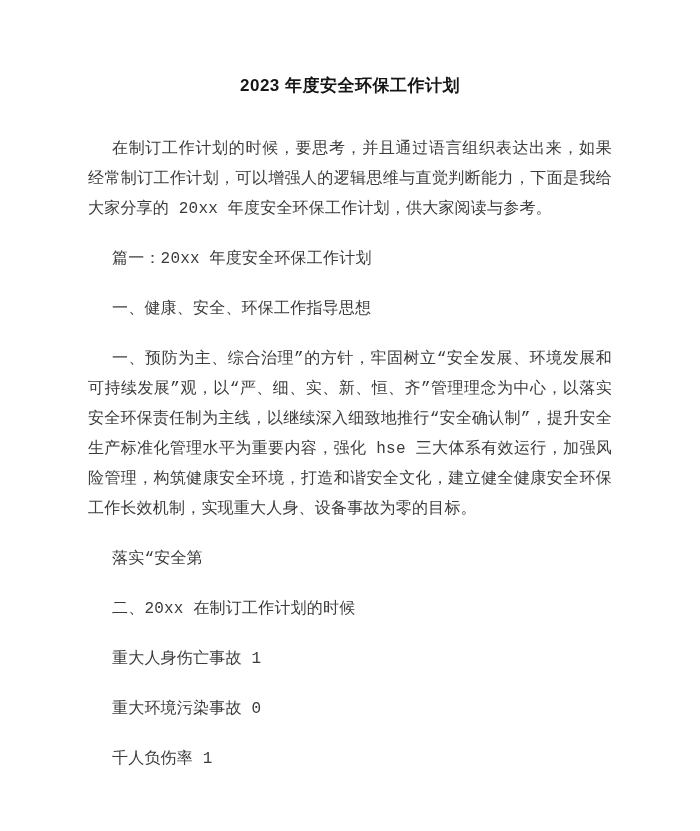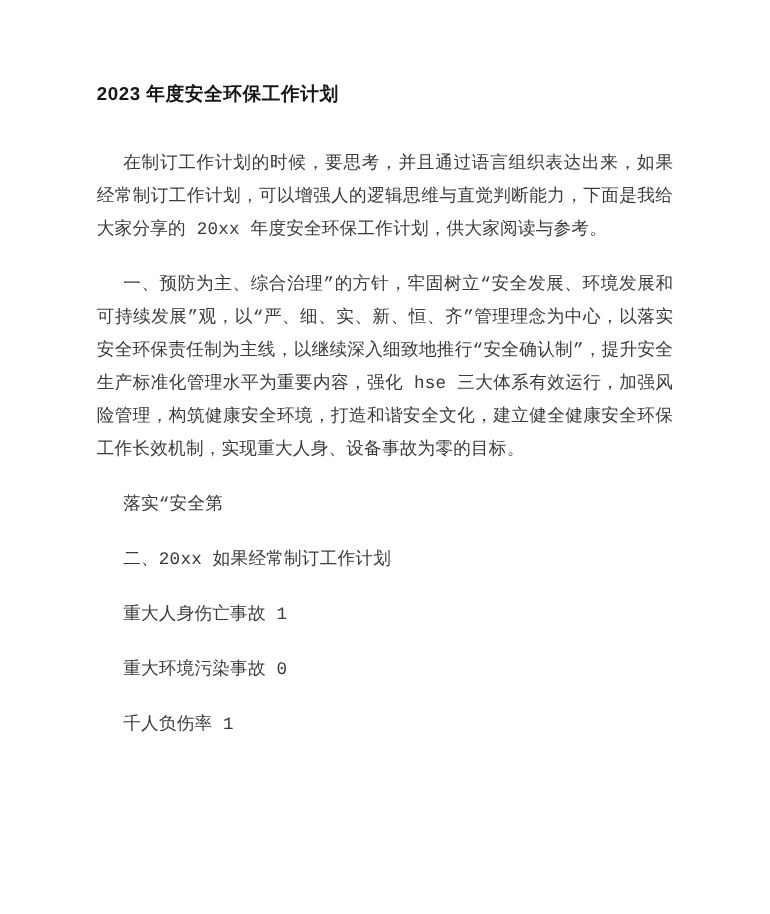--- a/index.html
+++ b/index.html
@@ -18,21 +18,21 @@
     width: 700px;
     height: 831px;
     background: #ffffff;
     padding: 71px 88px 40px 88px;
   }
   .doc-title {
     margin: 0 0 33px 0;
     font-size: 17px;
     font-weight: 700;
     line-height: 30px;
-    text-align: left;
+    text-align: center;
     color: #161616;
     letter-spacing: 0.5px;
   }
   .para {
     margin: 0 0 20px 0;
     font-size: 16px;
     line-height: 30px;
     color: #3b3b3b;
     text-align: justify;
     text-indent: 24px;
@@ -44,26 +44,28 @@
   }
 </style>
 </head>
 <body>
 
 <div class="page">
   <h1 class="doc-title">2023 年度安全环保工作计划</h1>
 
   <p class="para">在制订工作计划的时候，要思考，并且通过语言组织表达出来，如果经常制订工作计划，可以增强人的逻辑思维与直觉判断能力，下面是我给大家分享的 20xx 年度安全环保工作计划，供大家阅读与参考。</p>
 
+  <p class="para">篇一：20xx 年度安全环保工作计划</p>
 
+  <p class="para">一、健康、安全、环保工作指导思想</p>
 
   <p class="para">一、预防为主、综合治理”的方针，牢固树立“安全发展、环境发展和可持续发展”观，以“严、细、实、新、恒、齐”管理理念为中心，以落实安全环保责任制为主线，以继续深入细致地推行“安全确认制”，提升安全生产标准化管理水平为重要内容，强化 hse 三大体系有效运行，加强风险管理，构筑健康安全环境，打造和谐安全文化，建立健全健康安全环保工作长效机制，实现重大人身、设备事故为零的目标。</p>
 
   <p class="para">落实“安全第</p>
 
-  <p class="para">二、20xx 如果经常制订工作计划</p>
+  <p class="para">二、20xx 在制订工作计划的时候</p>
 
   <p class="para">重大人身伤亡事故 1</p>
 
   <p class="para">重大环境污染事故 0</p>
 
   <p class="para">千人负伤率 1</p>
 </div>
 
 </body></html>

